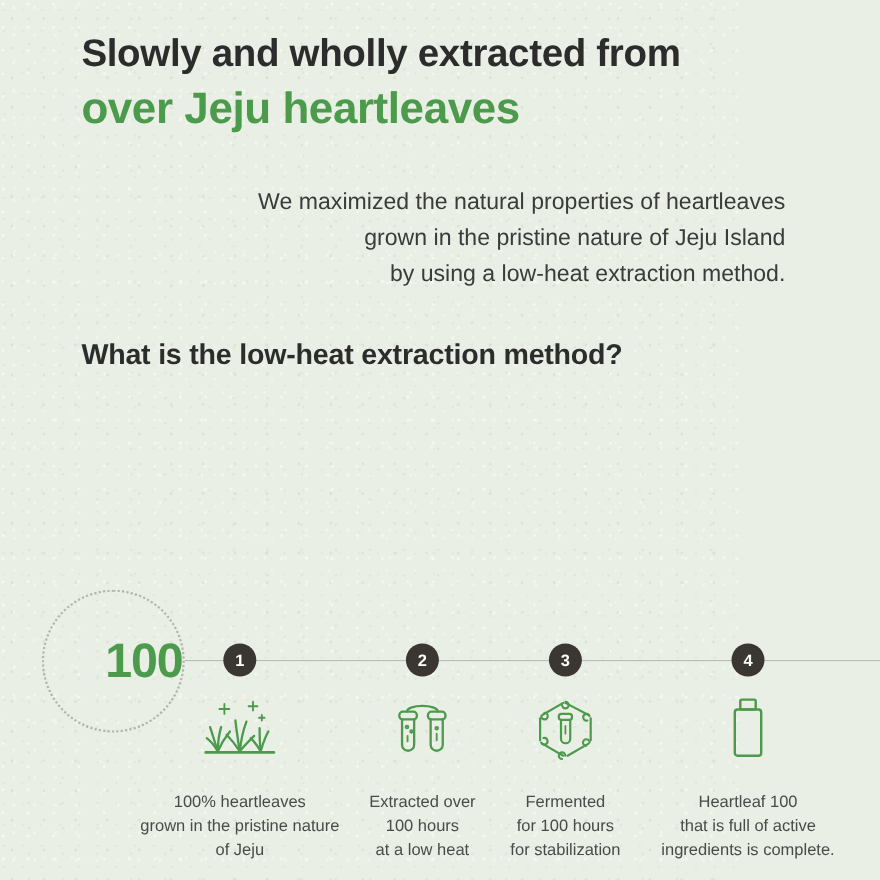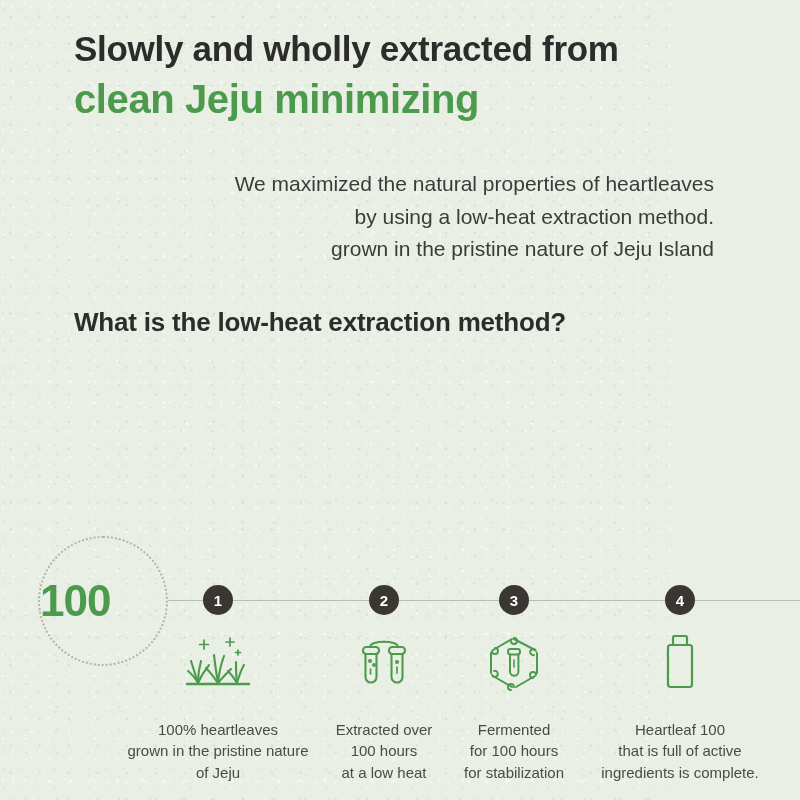--- a/index.html
+++ b/index.html
@@ -107,21 +107,21 @@
   .badge-100 {
     position: absolute;
     left: 38px;
     top: 16px;
     width: 130px;
     height: 130px;
     border-radius: 50%;
     border: 2px dotted #b0b6ab;
     display: flex;
     align-items: center;
-    justify-content: flex-start;
+    justify-content: flex-end;
     box-sizing: border-box;
   }
   .badge-100 span {
     font-size: 44px;
     font-weight: 700;
     color: #4c9a4c;
     letter-spacing: -1px;
     line-height: 1;
   }
 
@@ -185,27 +185,27 @@
   }
 </style>
 </head>
 <body>
 
 <div class="page">
   <div class="texture-overlay"></div>
 
   <div class="hero">
     <div class="hero-line-1">Slowly and wholly extracted from</div>
-    <div class="hero-line-2">clean Jeju minimizing</div>
+    <div class="hero-line-2">over Jeju heartleaves</div>
   </div>
 
   <div class="intro">
     <div>We maximized the natural properties of heartleaves</div>
+    <div>grown in the pristine nature of Jeju Island</div>
     <div>by using a low-heat extraction method.</div>
-    <div>grown in the pristine nature of Jeju Island</div>
   </div>
 
   <div class="qa">
     <div class="qa-title">What is the low-heat extraction method?</div>
   </div>
 
   <div class="process">
 
     <div class="badge-100">
       <span>100</span>

